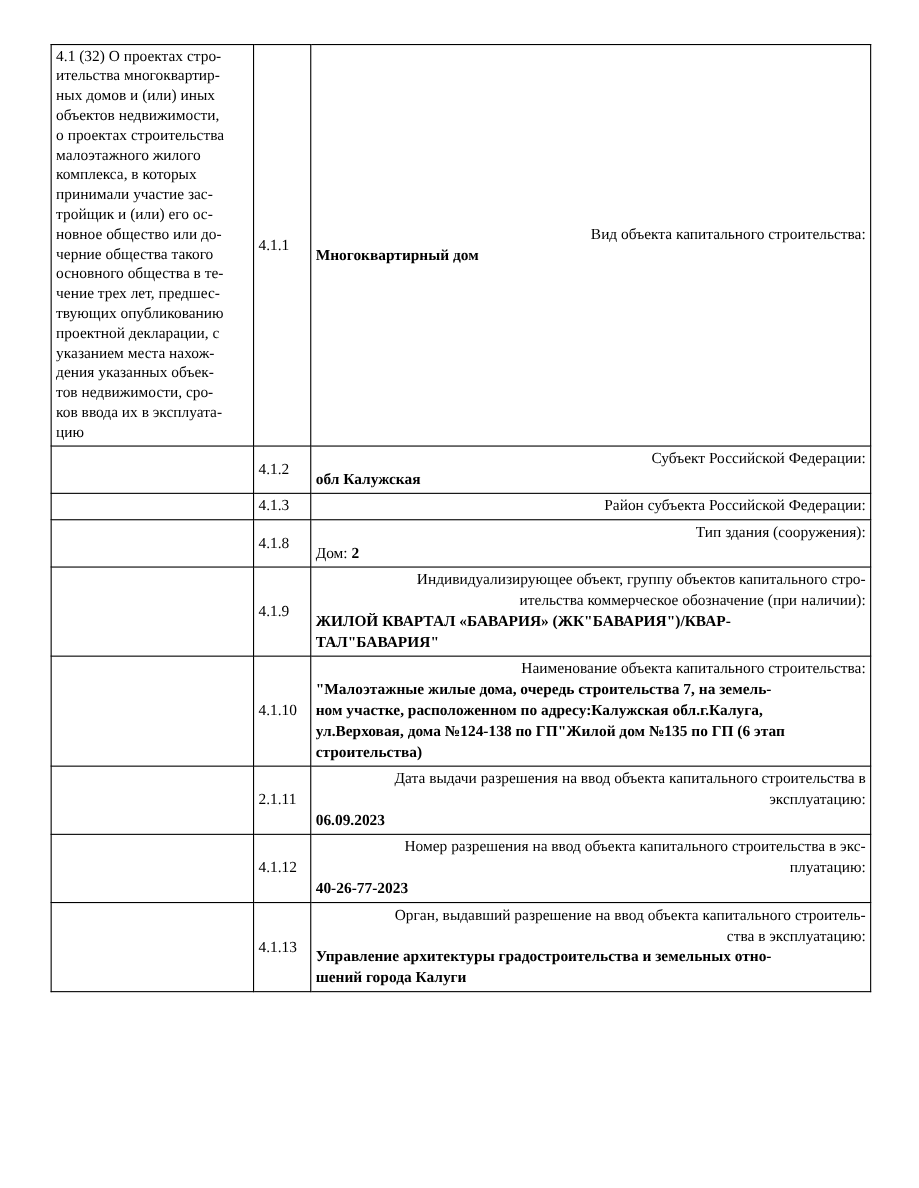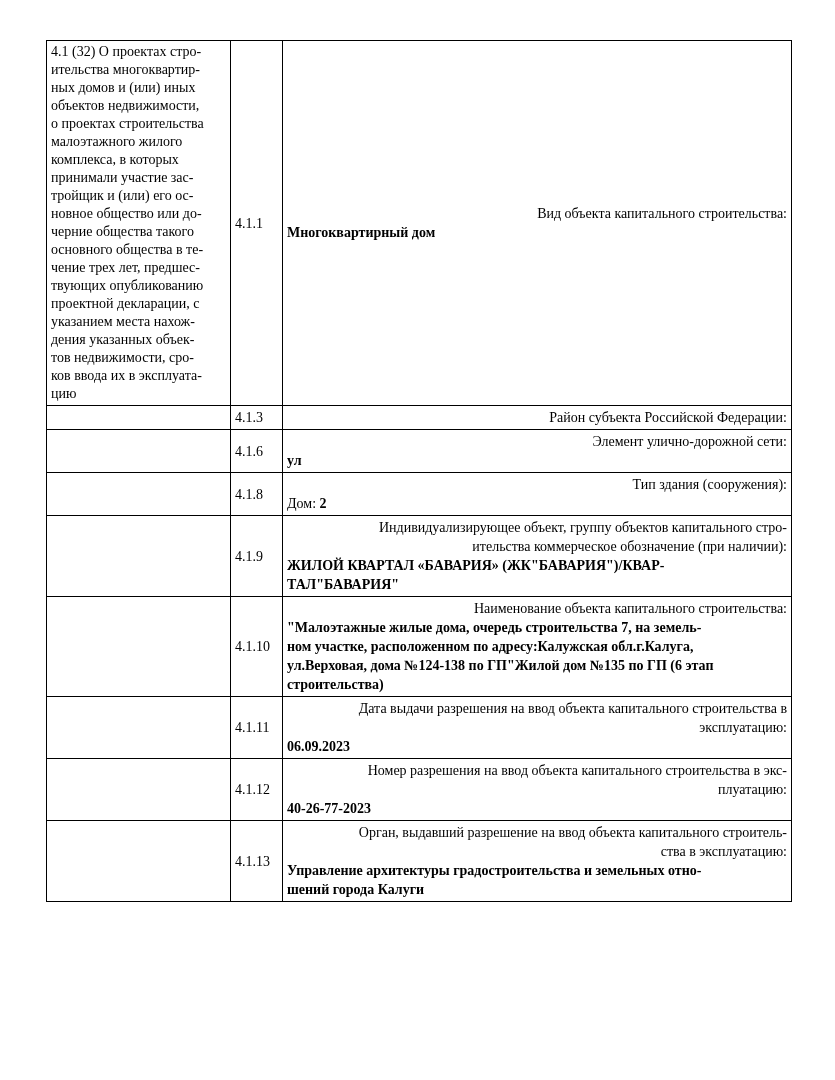--- a/index.html
+++ b/index.html
@@ -94,32 +94,32 @@
 ков ввода их в эксплуата-
 цию</td>
         <td class="c-num">4.1.1</td>
         <td class="c-val">
           <div class="field-label">Вид объекта капитального строительства:</div>
           <div class="field-value value-line"><span class="value-prefix"></span><span>Многоквартирный дом</span></div>
         </td>
       </tr>
       <tr>
         <td class="c-desc"></td>
+        <td class="c-num">4.1.2</td>
+        <td class="c-val">
+          <div class="field-label">Субъект Российской Федерации:</div>
+          <div class="field-value value-line"><span class="value-prefix"></span><span>обл Калужская</span></div>
+        </td>
+      </tr>
+      <tr>
+        <td class="c-desc"></td>
         <td class="c-num">4.1.3</td>
         <td class="c-val">
           <div class="field-label">Район субъекта Российской Федерации:</div>
 
-        </td>
-      </tr>
-      <tr>
-        <td class="c-desc"></td>
-        <td class="c-num">4.1.6</td>
-        <td class="c-val">
-          <div class="field-label">Элемент улично-дорожной сети:</div>
-          <div class="field-value value-line"><span class="value-prefix"></span><span>ул</span></div>
         </td>
       </tr>
       <tr>
         <td class="c-desc"></td>
         <td class="c-num">4.1.8</td>
         <td class="c-val">
           <div class="field-label">Тип здания (сооружения):</div>
           <div class="field-value value-line"><span class="value-prefix">Дом: </span><span>2</span></div>
         </td>
       </tr>
@@ -139,21 +139,21 @@
         <td class="c-val">
           <div class="field-label">Наименование объекта капитального строительства:</div>
           <div class="field-value value-line"><span class="value-prefix"></span><span>"Малоэтажные жилые дома, очередь строительства 7, на земель-
 ном участке, расположенном по адресу:Калужская обл.г.Калуга,
 ул.Верховая, дома №124-138 по ГП"Жилой дом №135 по ГП (6 этап
 строительства)</span></div>
         </td>
       </tr>
       <tr>
         <td class="c-desc"></td>
-        <td class="c-num">4.1.11</td>
+        <td class="c-num">2.1.11</td>
         <td class="c-val">
           <div class="field-label">Дата выдачи разрешения на ввод объекта капитального строительства в
 эксплуатацию:</div>
           <div class="field-value value-line"><span class="value-prefix"></span><span>06.09.2023</span></div>
         </td>
       </tr>
       <tr>
         <td class="c-desc"></td>
         <td class="c-num">4.1.12</td>
         <td class="c-val">

